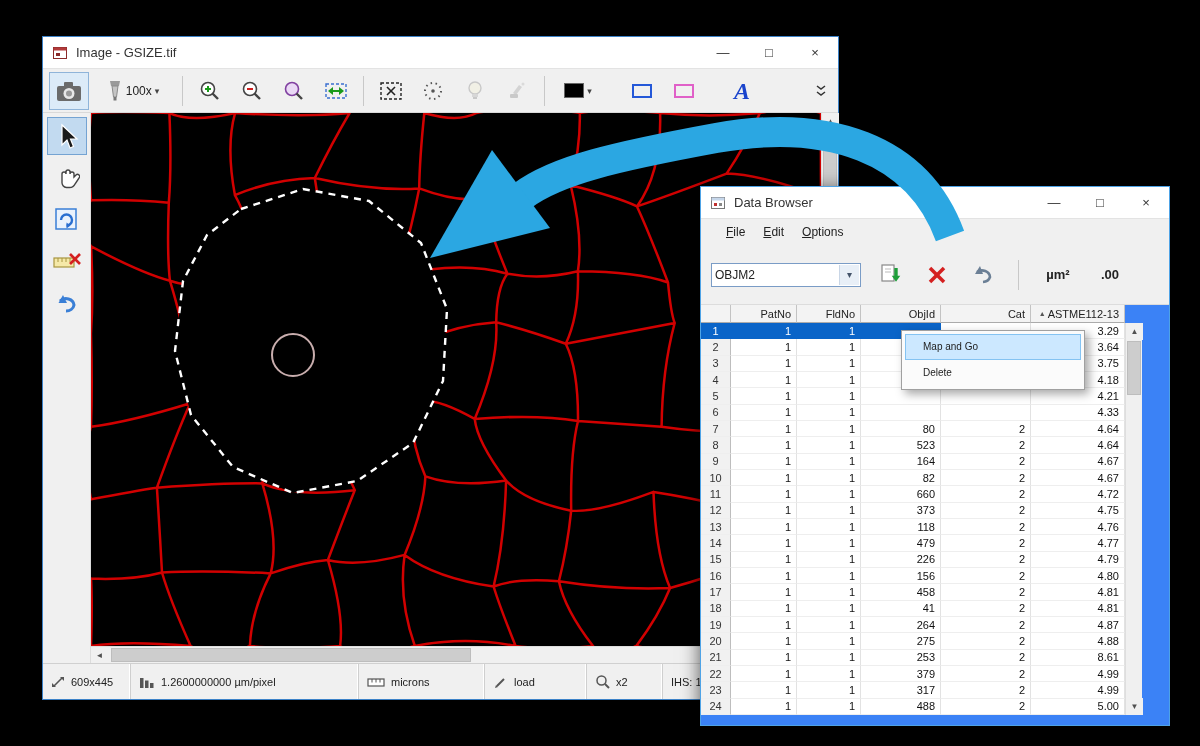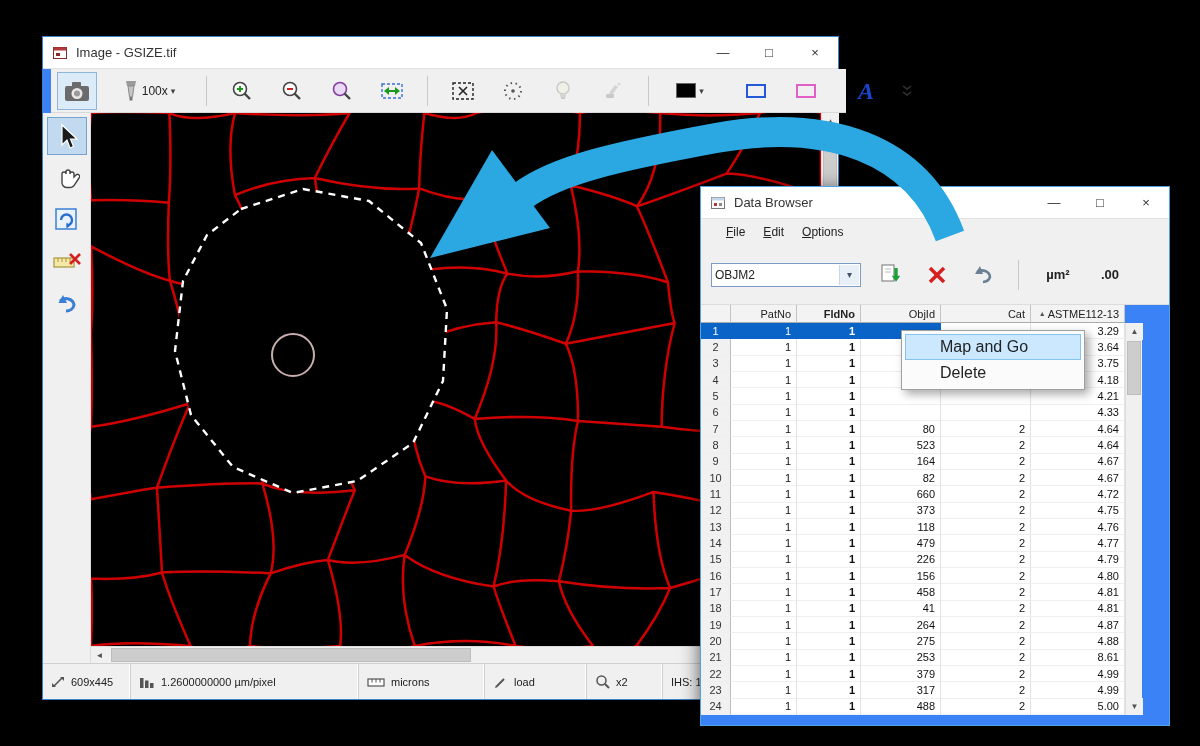--- a/index.html
+++ b/index.html
@@ -6,21 +6,21 @@
   html,body{width:1200px;height:746px;background:#000;position:relative;overflow:hidden;}
 
   .window{position:absolute;background:#3b82f6;box-shadow:0 4px 18px rgba(0,0,0,.65);}
   .titlebar{height:32px;background:#fff;display:flex;align-items:center;padding-left:9px;gap:8px;border-bottom:1px solid #e3e3e3;}
   .title{font-size:13px;color:#333;white-space:nowrap;}
   .winbtns{margin-left:auto;display:flex;height:100%;}
   .winbtn{width:46px;display:flex;align-items:center;justify-content:center;font-size:13px;color:#333;cursor:default;}
 
   
   #imgwin{left:42px;top:36px;width:797px;height:664px;border:1px solid #3c82c8;z-index:10;}
-  #imgwin .toolbar{position:absolute;left:8px;top:32px;width:795px;height:44px;background:#f0f0f0;border-bottom:1px solid #d9d9d9;display:flex;align-items:center;padding:0 6px;gap:10px;}
+  #imgwin .toolbar{position:absolute;left:0;top:32px;width:795px;height:44px;background:#f0f0f0;border-bottom:1px solid #d9d9d9;display:flex;align-items:center;padding:0 6px;gap:2px;}
   .tbtn{height:38px;min-width:40px;display:flex;align-items:center;justify-content:center;gap:3px;background:transparent;border:1px solid transparent;font-size:12px;color:#222;}
   .tbtn.active{border:1px solid #8fb4d9;background:#dcebf8;}
   .tbtn.disabled svg{opacity:.45;}
   .tsep{width:1px;height:30px;background:#c8c8c8;margin:0 5px;flex:0 0 1px;}
   .spacer{width:14px;}
   .overflowbtn{margin-left:auto;}
 
   #leftcol{position:absolute;left:0;top:76px;width:48px;height:550px;background:#f0f0f0;border-right:1px solid #dcdcdc;}
   .lbtn{width:40px;height:38px;margin:4px auto 2px auto;display:flex;align-items:center;justify-content:center;border:1px solid transparent;background:transparent;}
   .lbtn.active{background:#c2daf0;border:1px solid #74a3d2;}
@@ -51,26 +51,26 @@
 
   
   #tblhead{position:absolute;left:0;top:118px;width:424px;height:18px;display:flex;background:#f3f3f3;font-size:11px;color:#222;}
   .hcell{border-right:1px solid #c3c3c3;border-bottom:1px solid #ababab;display:flex;align-items:center;justify-content:flex-end;padding-right:5px;gap:2px;background:#f3f3f3;}
   #tblrows{position:absolute;left:0;top:136px;width:424px;height:392px;background:#fff;overflow:hidden;}
   .trow{display:flex;height:16.33px;font-size:11px;color:#111;}
   .tcell{border-right:1px solid #e2e2e2;border-bottom:1px solid #eeeeee;display:flex;align-items:center;justify-content:flex-end;padding-right:5px;background:#fff;}
   .tcell.rno{background:#f1f1f1;border-right:1px solid #bdbdbd;justify-content:center;padding-right:0;color:#333;}
   .tcell.sel{background:#0a64c8;color:#fff;border-right-color:#0a64c8;border-bottom-color:#0a64c8;}
   .tcell.rno.sel{background:#0a64c8;color:#fff;}
-  .c0{width:30px;} .c1{width:66px;} .c2{width:64px;font-weight:bold;} .c3{width:80px;} .c4{width:90px;} .c5{width:94px;}
+  .c0{width:30px;} .c1{width:66px;} .c2{width:64px;} .c3{width:80px;} .c4{width:90px;} .c5{width:94px;}
   #dbvscroll{left:424px;top:136px;width:17px;height:392px;border-left:1px solid #dedede;}
 
   
   #ctxmenu{position:absolute;left:200px;top:143px;width:184px;background:#fbfbfb;border:1px solid #a0a0a0;box-shadow:4px 4px 9px rgba(0,0,0,.35);padding:3px;z-index:5;}
-  .ctxitem{height:26px;line-height:24px;padding-left:34px;font-size:16px;color:#222;border:1px solid transparent;}
+  .ctxitem{height:26px;line-height:24px;padding-left:17px;font-size:10px;color:#222;border:1px solid transparent;}
   .ctxitem.hl{background:#cce8ff;border:1px solid #84c3f2;}
 
   
   #arrowlayer{position:absolute;left:0;top:0;width:1200px;height:746px;z-index:60;pointer-events:none;}
 </style>
 </head>
 <body>
 
 <div class="window" id="imgwin">
   <div class="titlebar">

